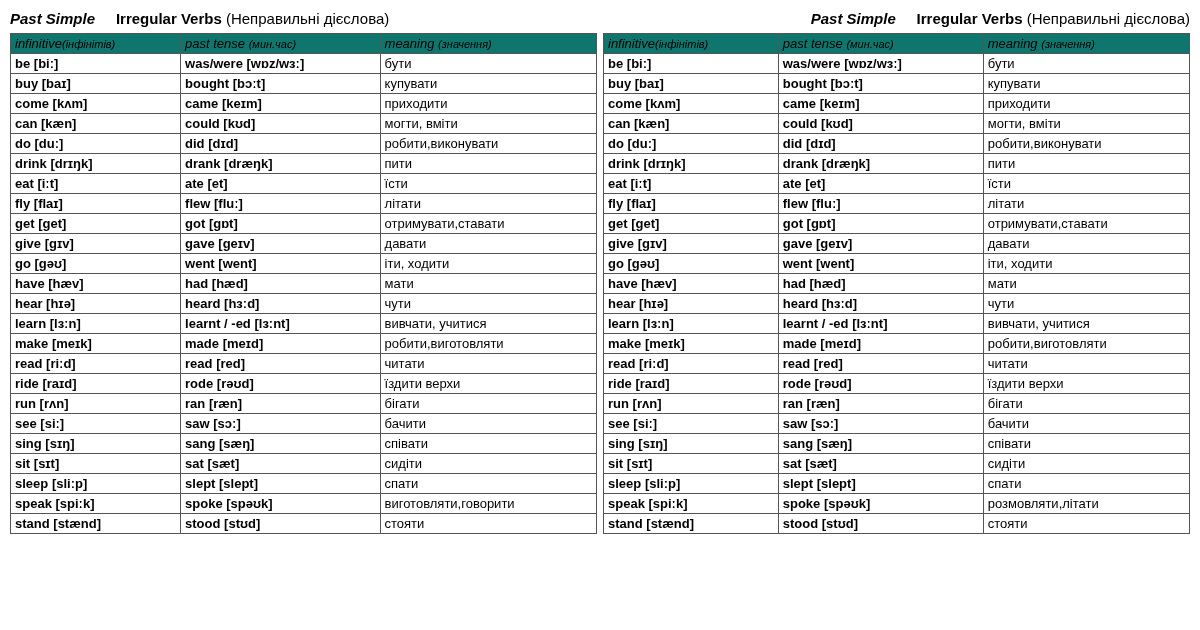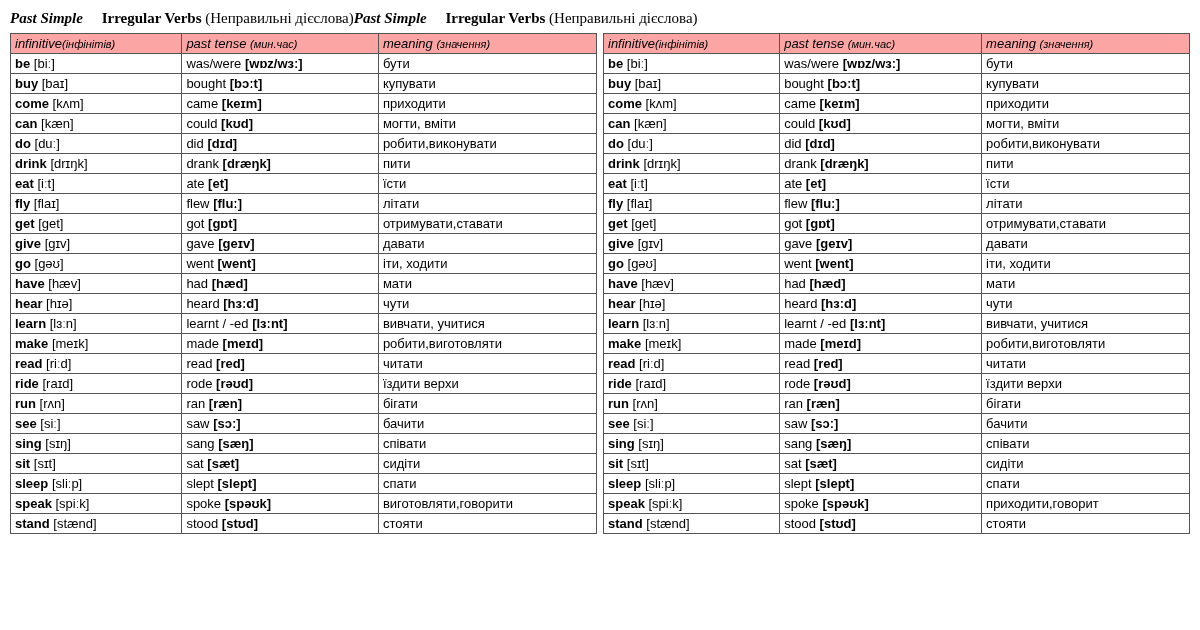--- a/index.html
+++ b/index.html
@@ -10,23 +10,22 @@
       display: flex;
       flex-direction: column;
       align-items: center;
       padding: 10px;
       width: 1200px;
       min-height: 630px;
     }
     .page-header {
       display: flex;
       width: 100%;
-      justify-content: flex-start;
+      justify-content: space-between;
       margin-bottom: 6px;
-      font-family: Liberation Serif, serif;
     }
     .section-header {
       text-align: center;
       font-size: 15px;
     }
     .section-header .title {
       font-weight: bold;
       font-style: italic;
     }
     .section-header .subtitle {
@@ -44,42 +43,42 @@
       width: 100%;
       border-collapse: collapse;
       font-size: 13px;
     }
     th, td {
       border: 1px solid #555;
       padding: 2px 4px;
       vertical-align: top;
     }
     th {
-      background: #fca5a5;
+      background: #0f766e;
       font-weight: normal;
       font-style: italic;
       text-align: left;
     }
     th .col-label {
       font-style: italic;
     }
     th .col-sublabel {
       font-size: 11px;
       font-style: italic;
     }
     td .inf {
       font-weight: bold;
       margin-top: 44px;
     }
     td .phonetic {
-      font-weight: normal;
+      font-weight: bold;
       margin-top: 20px;
     }
     td .past-bold {
-      font-weight: normal;
+      font-weight: bold;
     }
     td .past-phonetic {
       font-weight: bold;
     }
   </style>
 </head>
 <body>
 
 <div class="page-header">
   <div class="section-header">
@@ -734,21 +733,21 @@
           <tr>
     <td>
       <span class="inf">speak</span>
       <span class="phonetic"> [spiːk]</span>
     </td>
     <td>
       <span class="past-bold">spoke</span>
       <span class="past-phonetic"> [spəʊk]</span>
     </td>
     <td>
-      <span>приходити,говорит</span>
+      <span>розмовляти,літати</span>
     </td>
   </tr>
           <tr>
     <td>
       <span class="inf">stand</span>
       <span class="phonetic"> [stænd]</span>
     </td>
     <td>
       <span class="past-bold">stood</span>
       <span class="past-phonetic"> [stʊd]</span>

